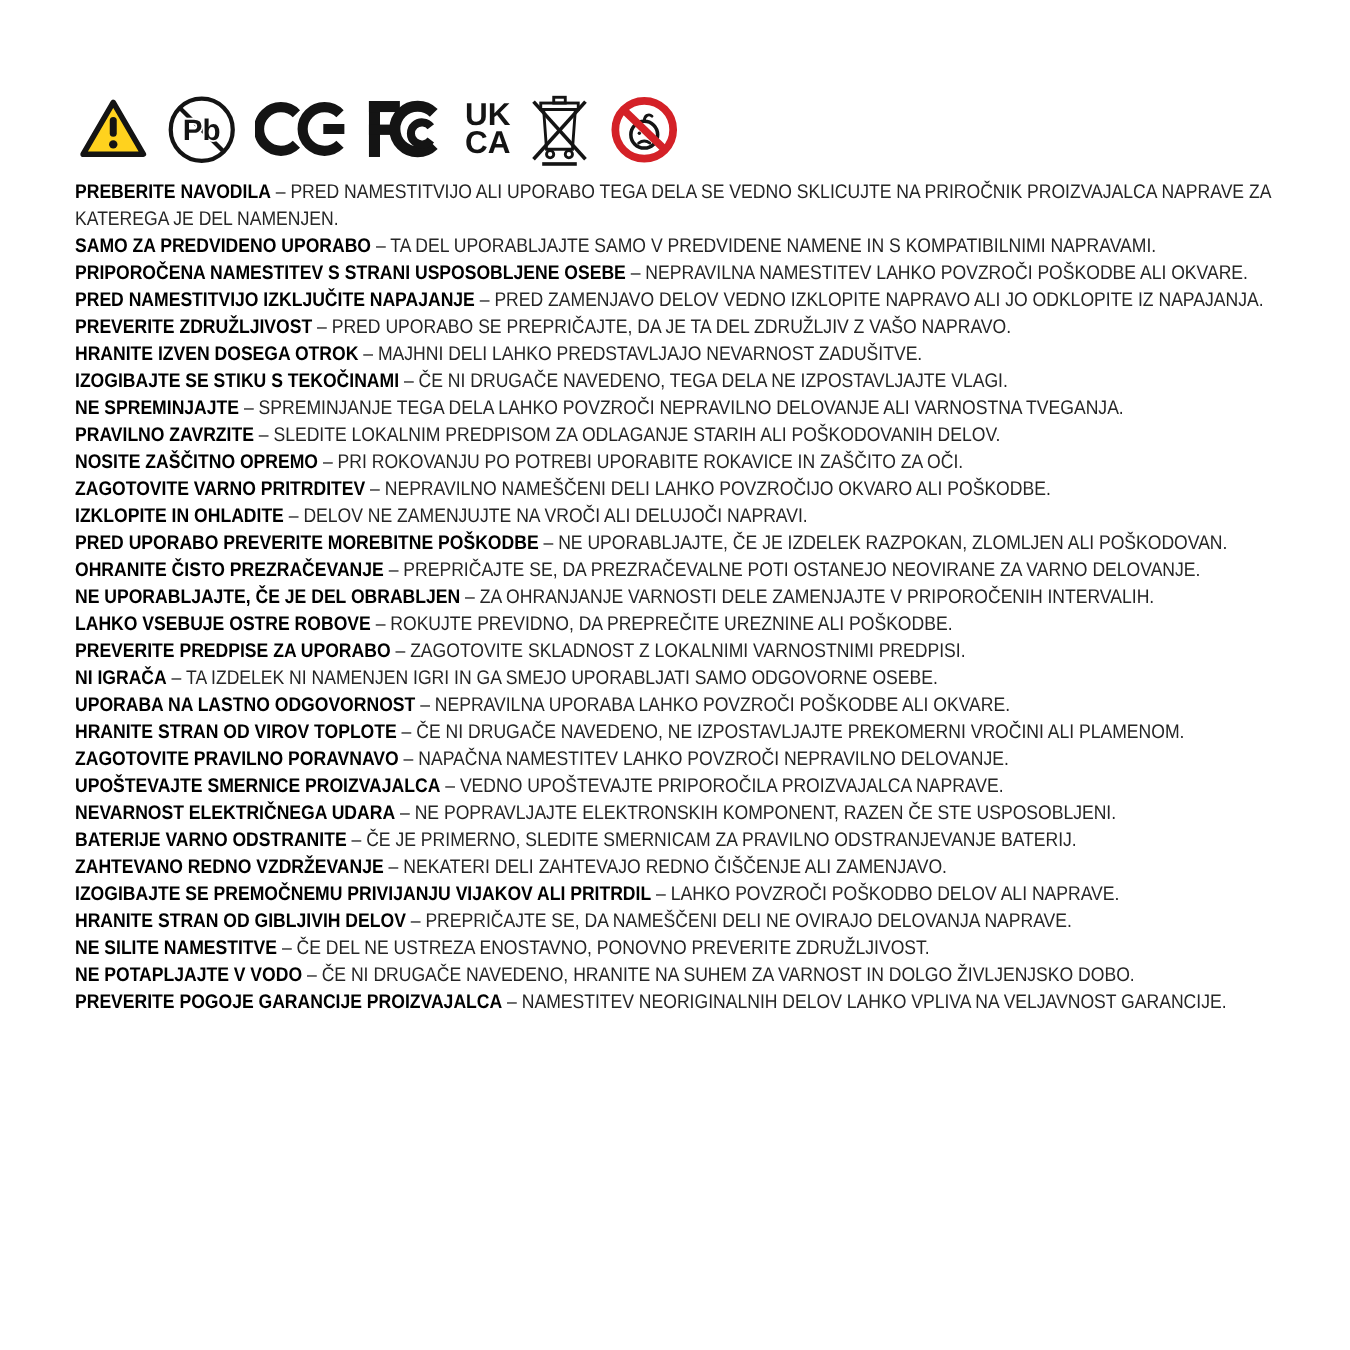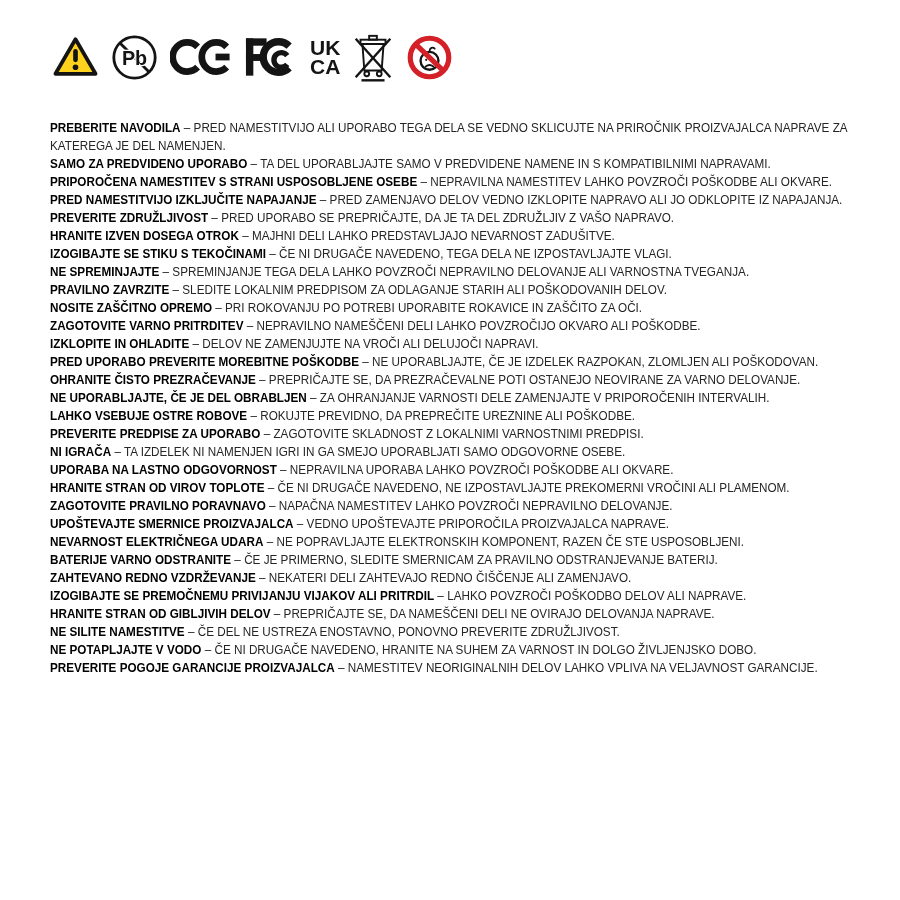--- a/index.html
+++ b/index.html
@@ -11,21 +11,21 @@
     width: 900px;
     height: 900px;
     position: relative;
     overflow: hidden;
     font-family: "Liberation Sans", sans-serif;
     color: #222;
   }
   .icon-row {
     position: absolute;
     left: 52px;
-    top: 32px;
+    top: 61px;
     height: 50px;
     display: flex;
     align-items: center;
     gap: 12px;
   }
   .icon-row svg { display: block; }
   .ukca {
     display: flex;
     flex-direction: column;
     font-weight: 700;

